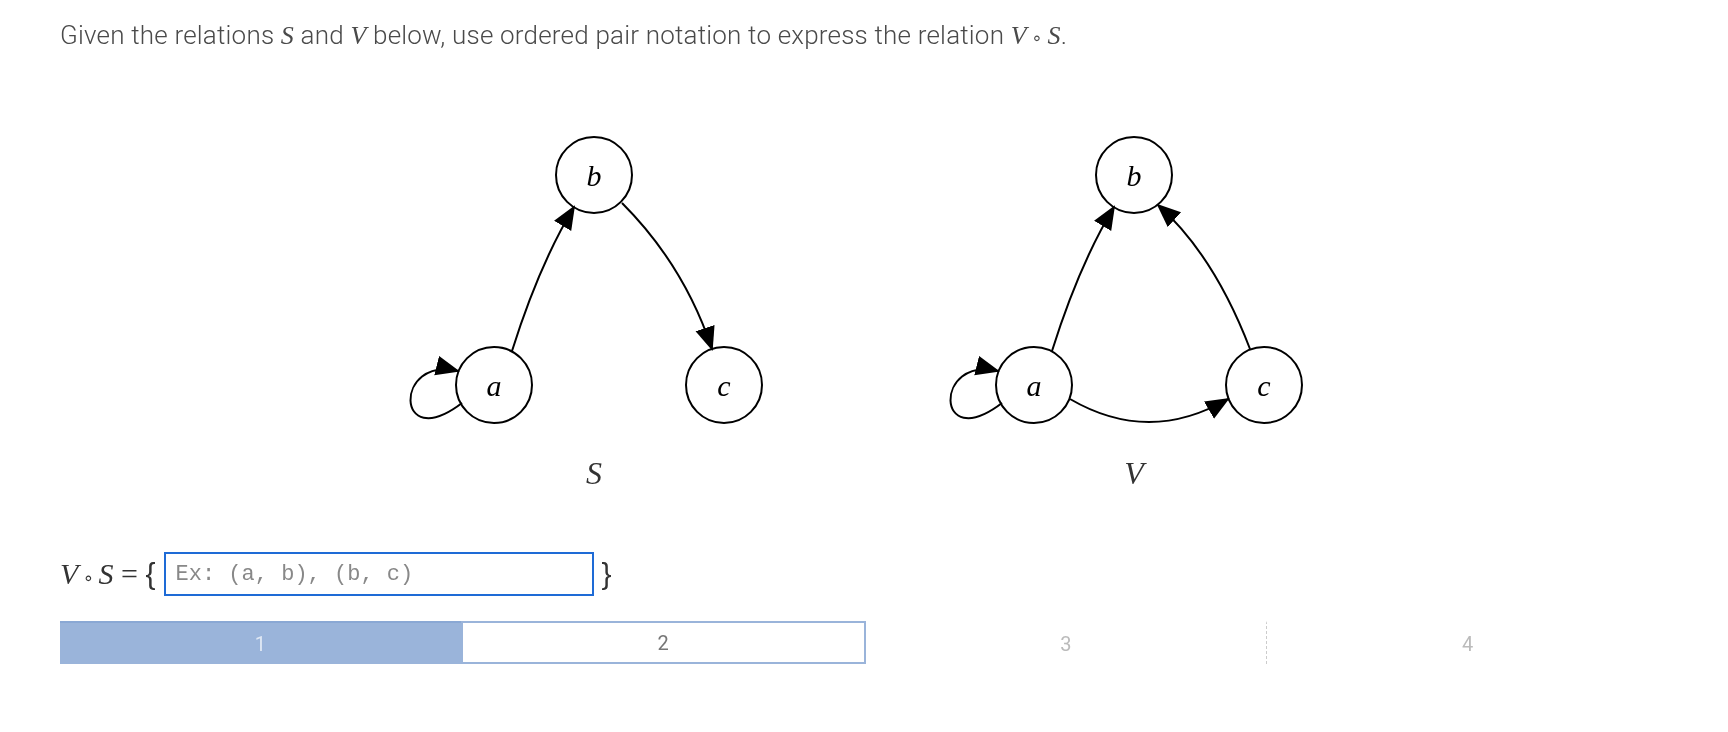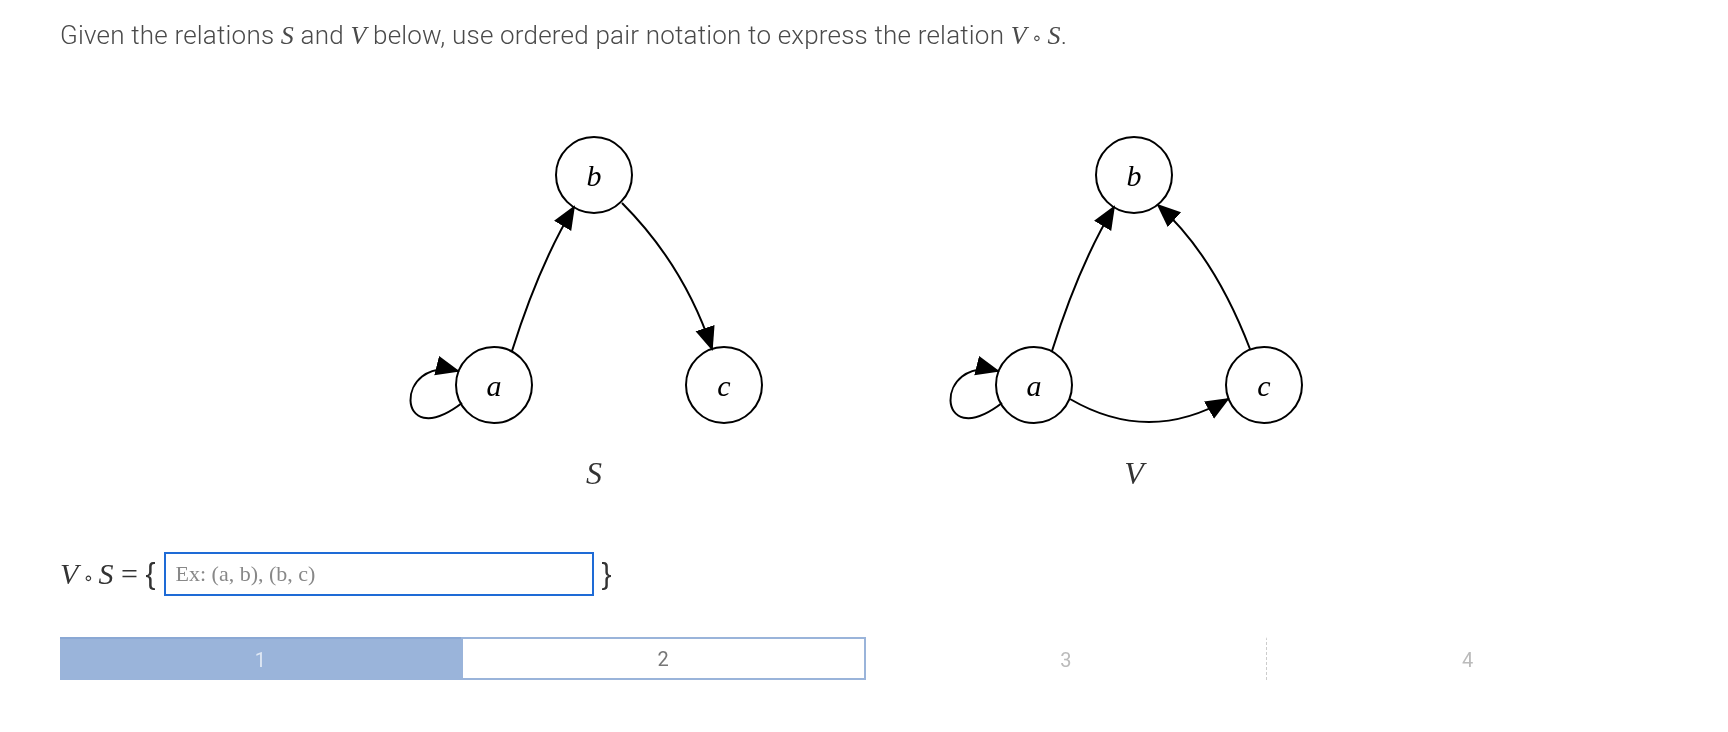--- a/index.html
+++ b/index.html
@@ -34,34 +34,34 @@
     .diagram-label {
       font-family: 'Times New Roman', serif;
       font-style: italic;
       font-size: 32px;
       margin-top: -20px;
     }
     .answer-row {
       display: flex;
       align-items: center;
       gap: 8px;
-      margin-bottom: 40px;
+      margin-bottom: 24px;
     }
     .answer-prefix {
       font-family: 'Times New Roman', serif;
       font-size: 30px;
       font-style: italic;
     }
     .brace { font-family: Arial, sans-serif; font-size: 30px; font-style: normal; }
     .circ { font-size: 18px; font-style: normal; }
     .answer-input {
       width: 430px;
       height: 42px;
       font-size: 22px;
-      font-family: Liberation Serif, serif;
+      font-family: Liberation Mono, monospace;
       border: 2.5px solid #1e6bd6;
       padding: 20px 10px;
       color: #999;
       outline: none;
     }
     .answer-input::placeholder { color: #888; }
     .steps-row {
       display: flex;
       height: 44px;
       margin-top: 20px;

